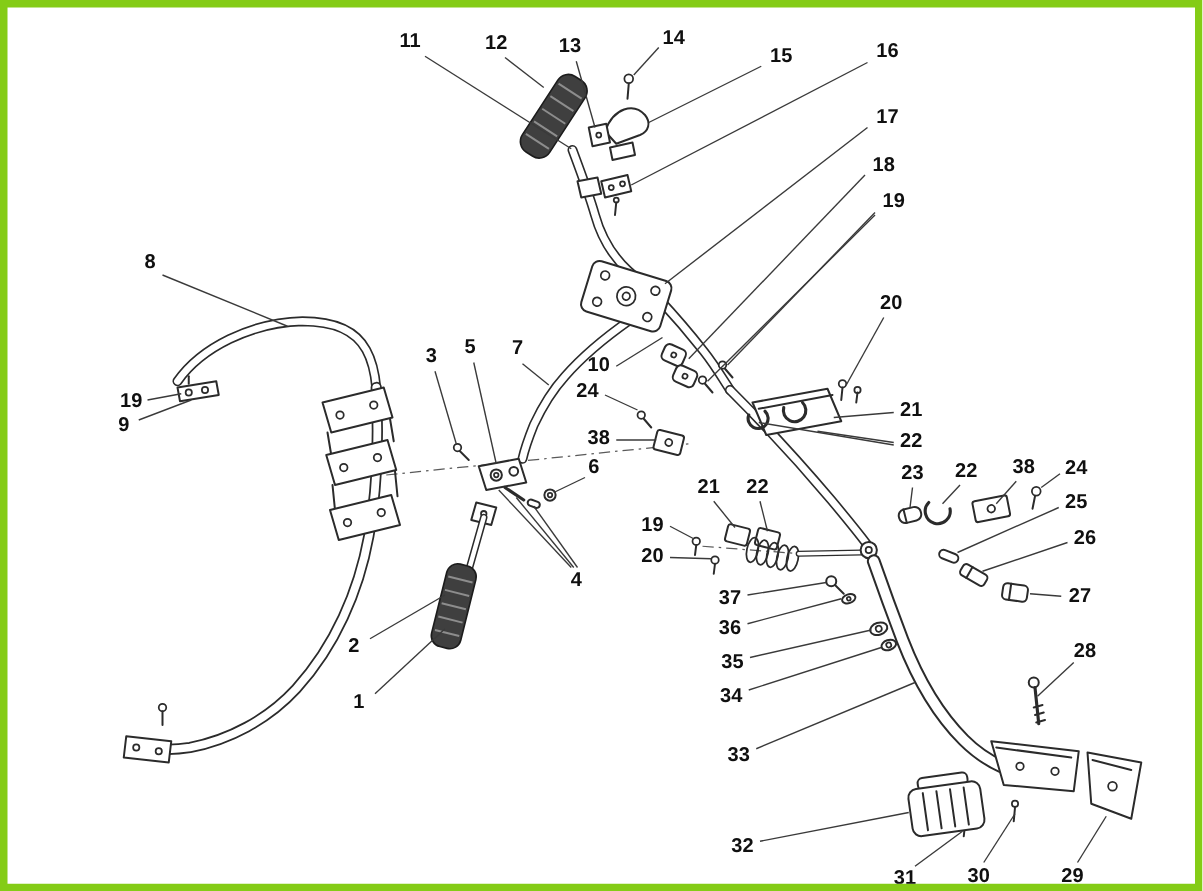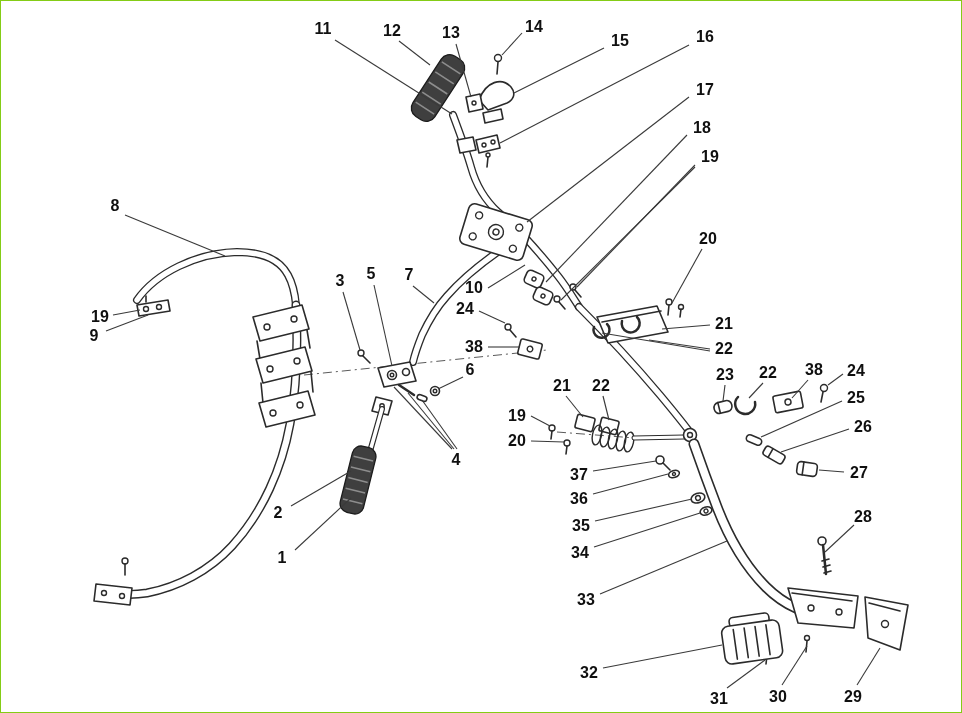--- a/index.html
+++ b/index.html
@@ -1,16 +1,16 @@
 <!DOCTYPE html>
 <html><head>
 <meta charset="utf-8">
 <style>
   html,body{margin:0;padding:0;background:#ffffff;}
-  .page{position:relative;width:962px;height:713px;background:#ffffff;border:1px solid #84cc16;box-sizing:border-box;overflow:hidden;font-family:"Liberation Sans",sans-serif;}
+  .page{position:relative;width:962px;height:713px;background:#ffffff;border:6px solid #84cc16;box-sizing:border-box;overflow:hidden;font-family:"Liberation Sans",sans-serif;}
   svg{display:block;}
   
   .t9o,.t8o,.t6o,.t5o,.t11o{fill:none;stroke:#2b2b2b;stroke-linecap:round;stroke-linejoin:round;}
   .t9i,.t8i,.t6i,.t5i,.t11i{fill:none;stroke:#ffffff;stroke-linecap:round;stroke-linejoin:round;}
   .t9o{stroke-width:9;}  .t9i{stroke-width:6.2;}
   .t8o{stroke-width:8;}  .t8i{stroke-width:5.4;}
   .t6o{stroke-width:6;}  .t6i{stroke-width:3.6;}
   .t5o{stroke-width:5;}  .t5i{stroke-width:2.8;}
   .t11o{stroke-width:11;}.t11i{stroke-width:7.8;}
   .ln{fill:none;stroke:#2b2b2b;stroke-width:1.6;stroke-linejoin:round;stroke-linecap:round;}

